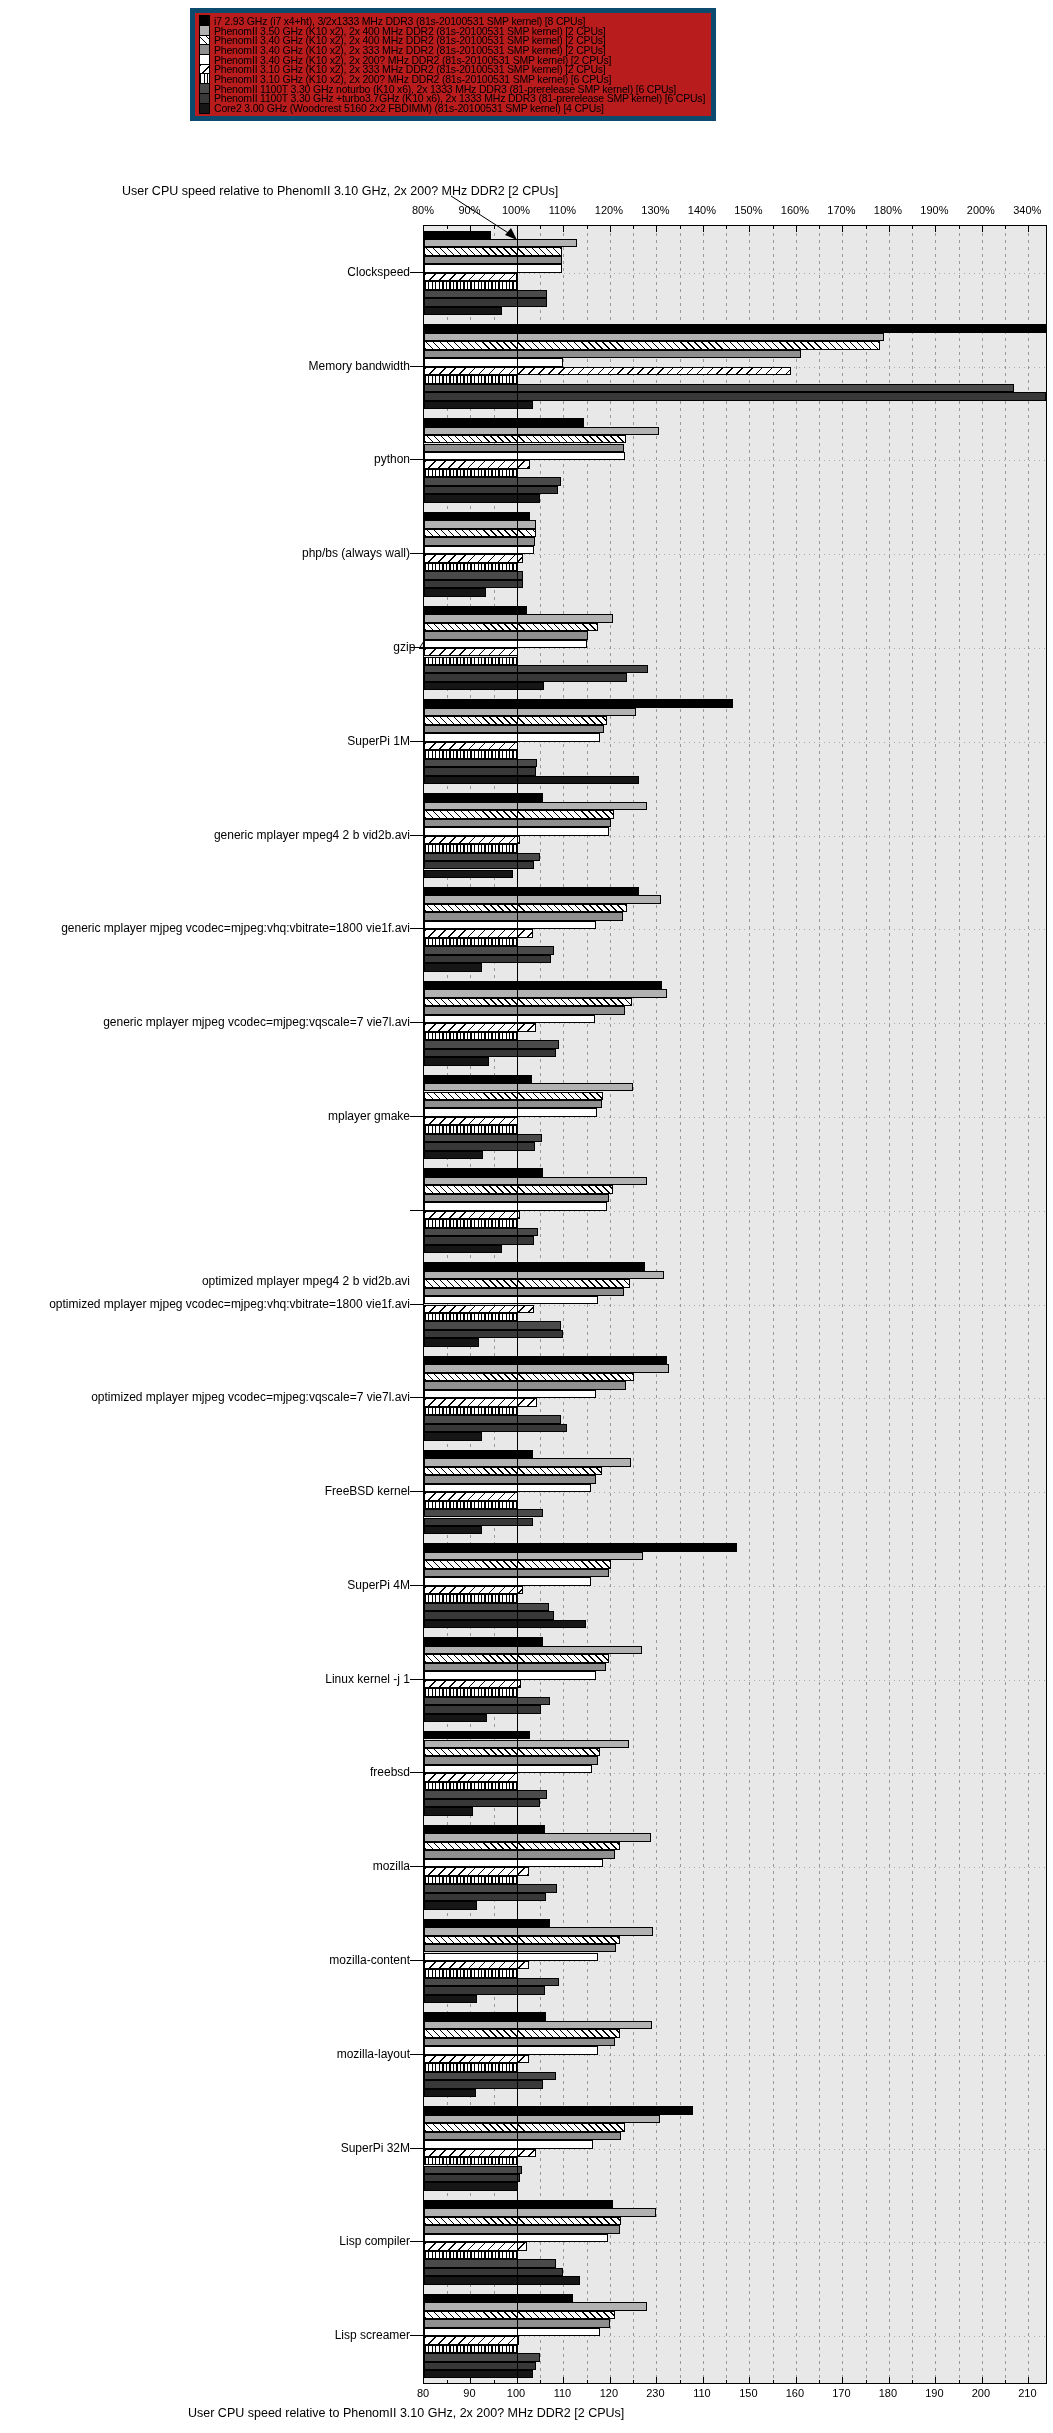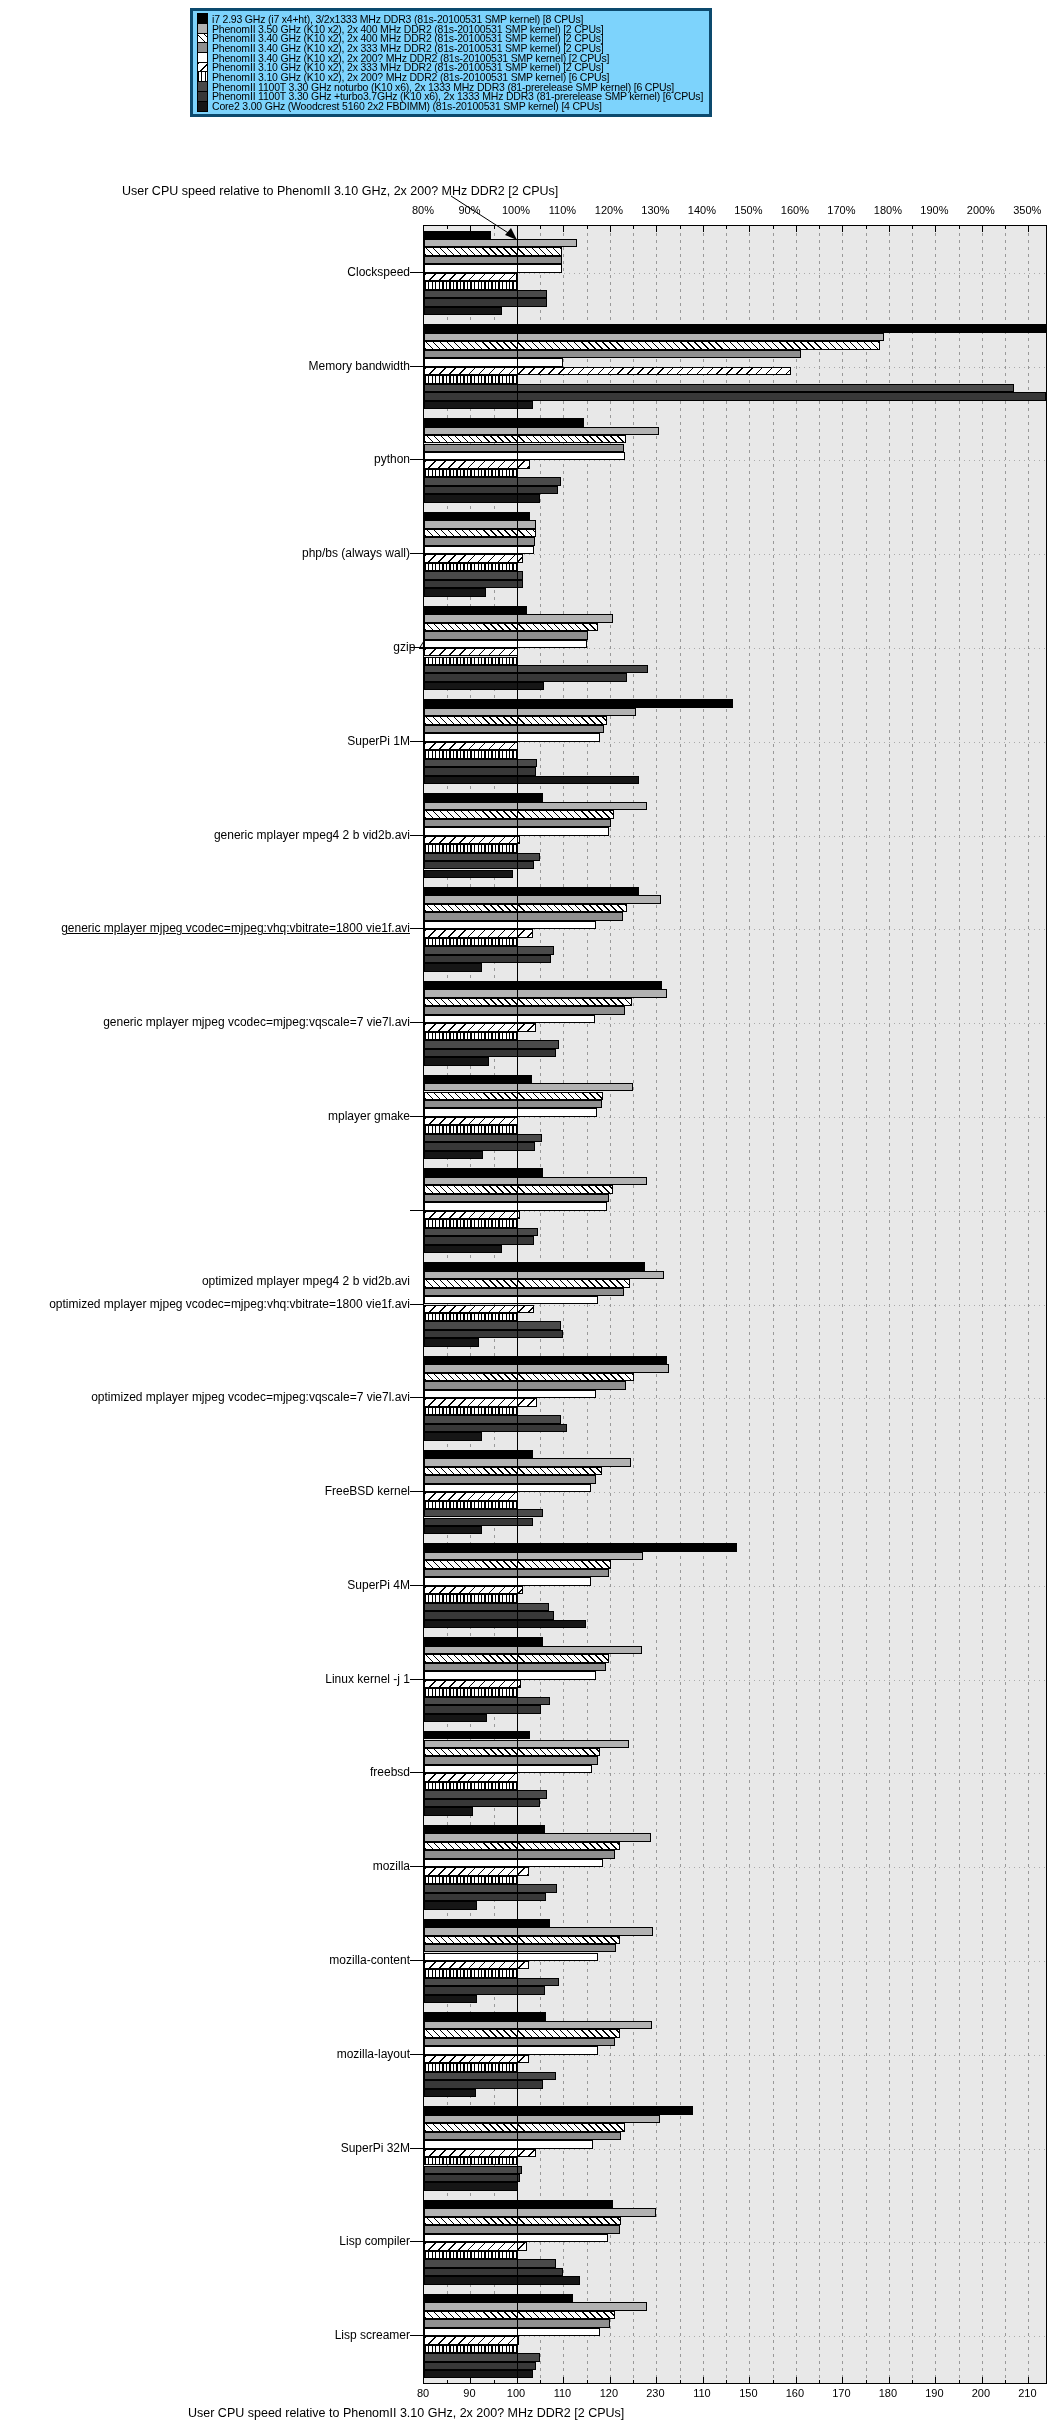--- a/index.html
+++ b/index.html
@@ -1,19 +1,19 @@
 <!DOCTYPE html>
 <html><head>
 <meta charset="utf-8">
 <style>
   html,body{margin:0;padding:0;background:#fff;}
   body{width:1053px;height:2433px;position:relative;font-family:"Liberation Sans",sans-serif;color:#000;overflow:hidden;}
 
   
-  .legend-box{position:absolute;left:190px;top:8px;border:3px solid #0c4a6e;background:#7dd3fc;padding:3px 6px 3px 4px;z-index:5;}
+  .legend-box{position:absolute;left:190px;top:8px;border:5px solid #0c4a6e;background:#b91c1c;padding:3px 6px 3px 4px;z-index:5;}
   .legend-row{display:flex;align-items:center;height:9.7px;white-space:nowrap;}
   .swatch{width:9px;height:9px;border:1px solid #000;margin-right:4px;flex:none;box-sizing:content-box;}
   .legend-label{font-size:10.5px;letter-spacing:-0.2px;}
 
   
   .top-title{position:absolute;left:122px;top:184px;font-size:12.5px;}
   .bottom-title{position:absolute;left:188px;top:2406px;font-size:12.5px;}
 
   
   .plot{position:absolute;left:423px;top:225px;width:622px;height:2157px;background:#e8e8e8;border:1px solid #000;box-sizing:content-box;}
@@ -438,37 +438,37 @@
     <div class="axis-label" style="left: 794.898px; top: 204px;">160%</div>
     <div class="axis-label" style="left: 794.898px; top: 2387px;">160</div>
     <div class="axis-label" style="left: 841.386px; top: 204px;">170%</div>
     <div class="axis-label" style="left: 841.386px; top: 2387px;">170</div>
     <div class="axis-label" style="left: 887.873px; top: 204px;">180%</div>
     <div class="axis-label" style="left: 887.873px; top: 2387px;">180</div>
     <div class="axis-label" style="left: 934.36px; top: 204px;">190%</div>
     <div class="axis-label" style="left: 934.36px; top: 2387px;">190</div>
     <div class="axis-label" style="left: 980.848px; top: 204px;">200%</div>
     <div class="axis-label" style="left: 980.848px; top: 2387px;">200</div>
-    <div class="axis-label" style="left: 1027.33px; top: 204px;">350%</div>
+    <div class="axis-label" style="left: 1027.33px; top: 204px;">340%</div>
     <div class="axis-label" style="left: 1027.33px; top: 2387px;">210</div>
     <div class="cat-label" style="top: 264.891px;">Clockspeed</div>
     <div class="cat-tick" style="top: 271.891px;"></div>
     <div class="cat-label" style="top: 358.674px;">Memory bandwidth</div>
     <div class="cat-tick" style="top: 365.674px;"></div>
     <div class="cat-label" style="top: 452.457px;">python</div>
     <div class="cat-tick" style="top: 459.457px;"></div>
     <div class="cat-label" style="top: 546.239px;">php/bs (always wall)</div>
     <div class="cat-tick" style="top: 553.239px;"></div>
     <div class="cat-label" style="top: 640.022px; margin-left: 36px;">gzip 4 GB</div>
     <div class="cat-tick" style="top: 647.022px;"></div>
     <div class="cat-label" style="top: 733.804px;">SuperPi 1M</div>
     <div class="cat-tick" style="top: 740.804px;"></div>
     <div class="cat-label" style="top: 827.587px;">generic mplayer mpeg4 2 b vid2b.avi</div>
     <div class="cat-tick" style="top: 834.587px;"></div>
-    <div class="cat-label" style="top: 921.37px; text-decoration: underline;">generic mplayer mjpeg vcodec=mjpeg:vhq:vbitrate=1800 vie1f.avi</div>
+    <div class="cat-label" style="top: 921.37px;">generic mplayer mjpeg vcodec=mjpeg:vhq:vbitrate=1800 vie1f.avi</div>
     <div class="cat-tick" style="top: 928.37px;"></div>
     <div class="cat-label" style="top: 1015.15px;">generic mplayer mjpeg vcodec=mjpeg:vqscale=7 vie7l.avi</div>
     <div class="cat-tick" style="top: 1022.15px;"></div>
     <div class="cat-label" style="top: 1108.93px;">mplayer gmake</div>
     <div class="cat-tick" style="top: 1115.93px;"></div>
     <div class="cat-label" style="top: 1274px;">optimized mplayer mpeg4 2 b vid2b.avi</div>
     <div class="cat-tick" style="top: 1209.72px;"></div>
     <div class="cat-label" style="top: 1296.5px;">optimized mplayer mjpeg vcodec=mjpeg:vhq:vbitrate=1800 vie1f.avi</div>
     <div class="cat-tick" style="top: 1303.5px;"></div>
     <div class="cat-label" style="top: 1390.28px;">optimized mplayer mjpeg vcodec=mjpeg:vqscale=7 vie7l.avi</div>

